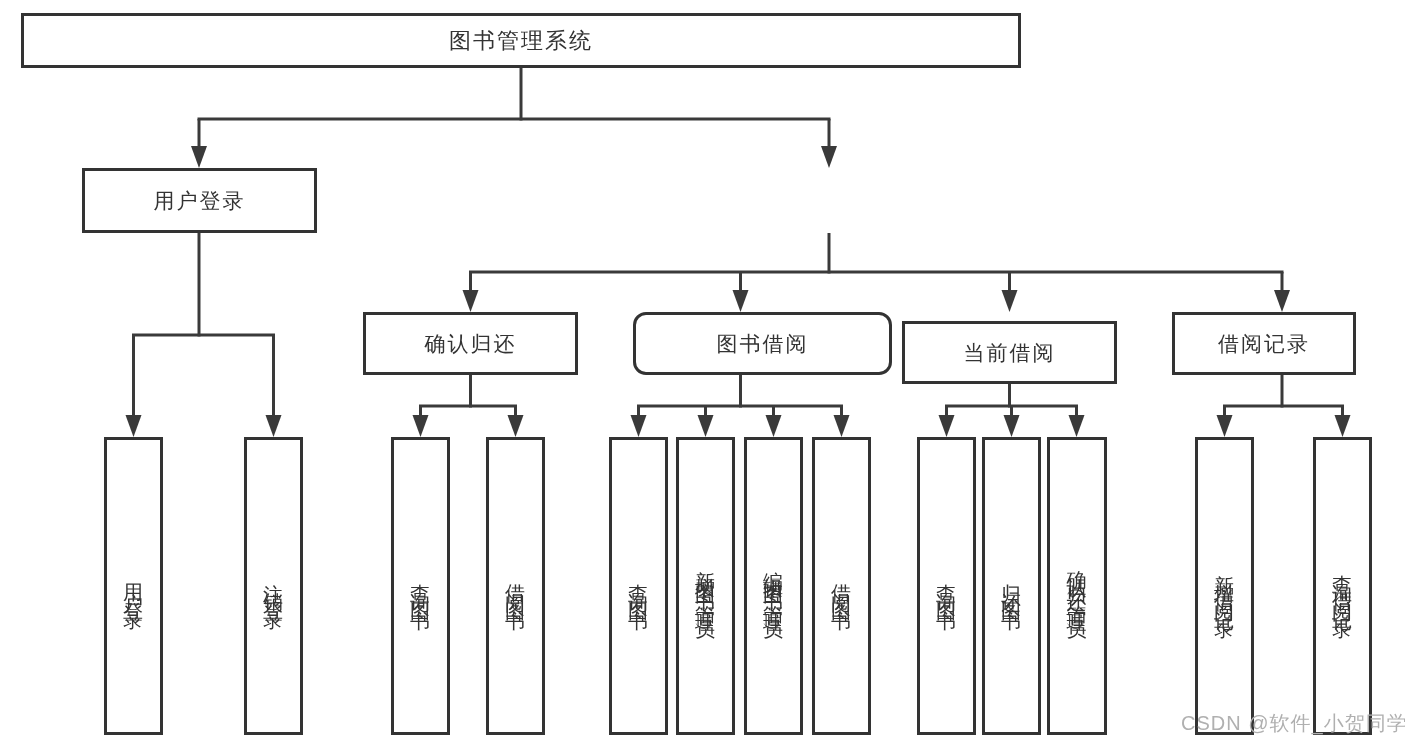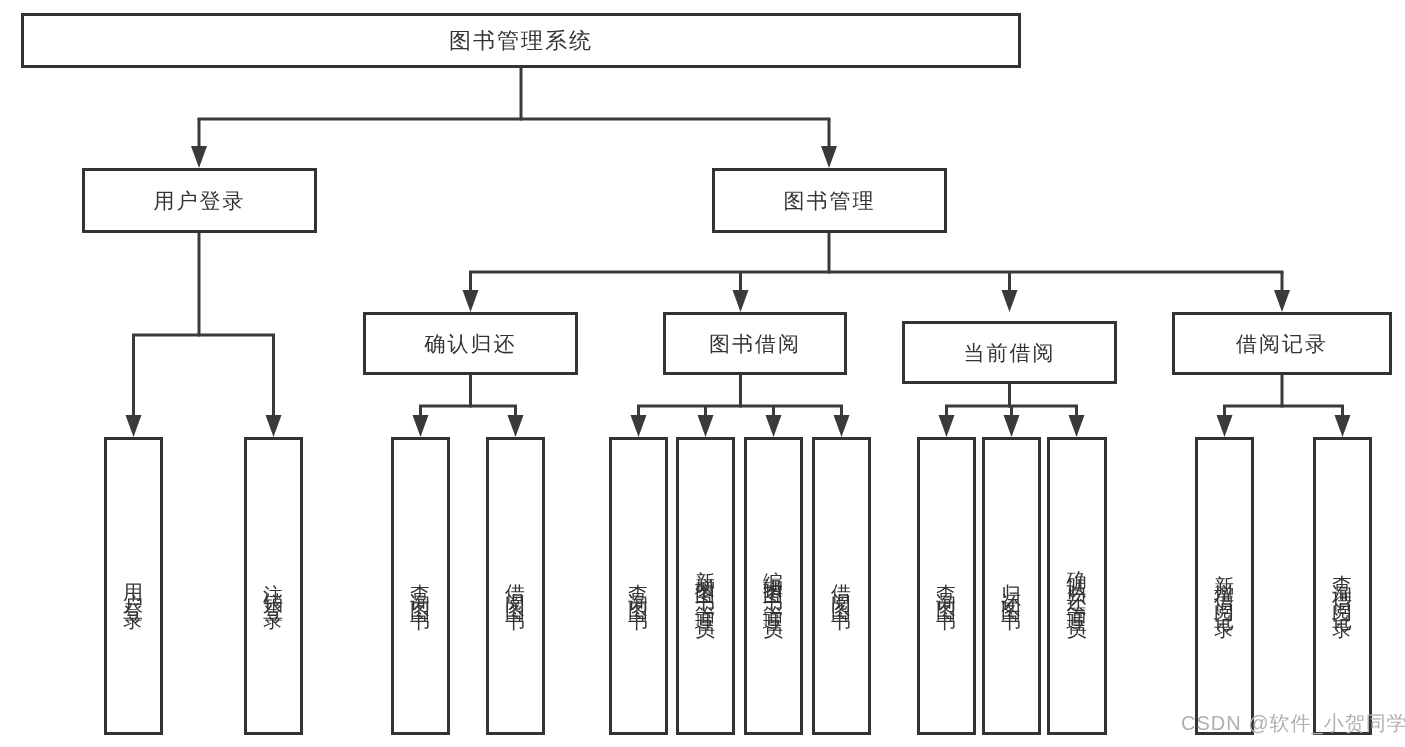--- a/index.html
+++ b/index.html
@@ -116,26 +116,25 @@
       <line x1="1223" y1="406" x2="1344" y2="406" stroke="#3a3a3a" stroke-width="3"></line>
       <line x1="1224.5" y1="406" x2="1224.5" y2="419" stroke="#3a3a3a" stroke-width="3"></line>
       <polygon points="1216.5,415 1232.5,415 1224.5,437" fill="#3a3a3a"></polygon>
       <line x1="1342.5" y1="406" x2="1342.5" y2="419" stroke="#3a3a3a" stroke-width="3"></line>
       <polygon points="1334.5,415 1350.5,415 1342.5,437" fill="#3a3a3a"></polygon>
     </svg>
 
   <div class="node root" style="left:21px; top:13px; width:1000px; height:55px;">图书管理系统</div>
 
   <div class="node" style="left:82px; top:168px; width:235px; height:65px;">用户登录</div>
-  <div class="node" style="left:712px; top:168px; width:235px; height:65px;">图书管理</div>
 
   <div class="node" style="left:363px; top:312px; width:215px; height:63px;">确认归还</div>
-  <div class="node" style="left:663px; top:312px; width:184px; height:63px;">图书借阅</div>
+  <div class="node" style="left:633px; top:312px; width:259px; height:63px;border-radius:13px;">图书借阅</div>
   <div class="node" style="left:902px; top:312px; width:215px; height:63px;margin-top:9px;">当前借阅</div>
-  <div class="node" style="left:1172px; top:312px; width:220px; height:63px;">借阅记录</div>
+  <div class="node" style="left:1172px; top:312px; width:184px; height:63px;">借阅记录</div>
 
   <div class="leaf" style="left:104px; top:437px; width:59px; height:298px;">用户登录</div>
   <div class="leaf" style="left:244px; top:437px; width:59px; height:298px;">注销登录</div>
 
   <div class="leaf" style="left:391px; top:437px; width:59px; height:298px;">查询图书</div>
   <div class="leaf" style="left:486px; top:437px; width:59px; height:298px;">借阅图书</div>
 
   <div class="leaf" style="left:609px; top:437px; width:59px; height:298px;">查询图书</div>
   <div class="leaf long" style="left:676px; top:437px; width:59px; height:298px;">新增图书（管理员）</div>
   <div class="leaf long" style="left:744px; top:437px; width:59px; height:298px;">编辑图书（管理员）</div>

